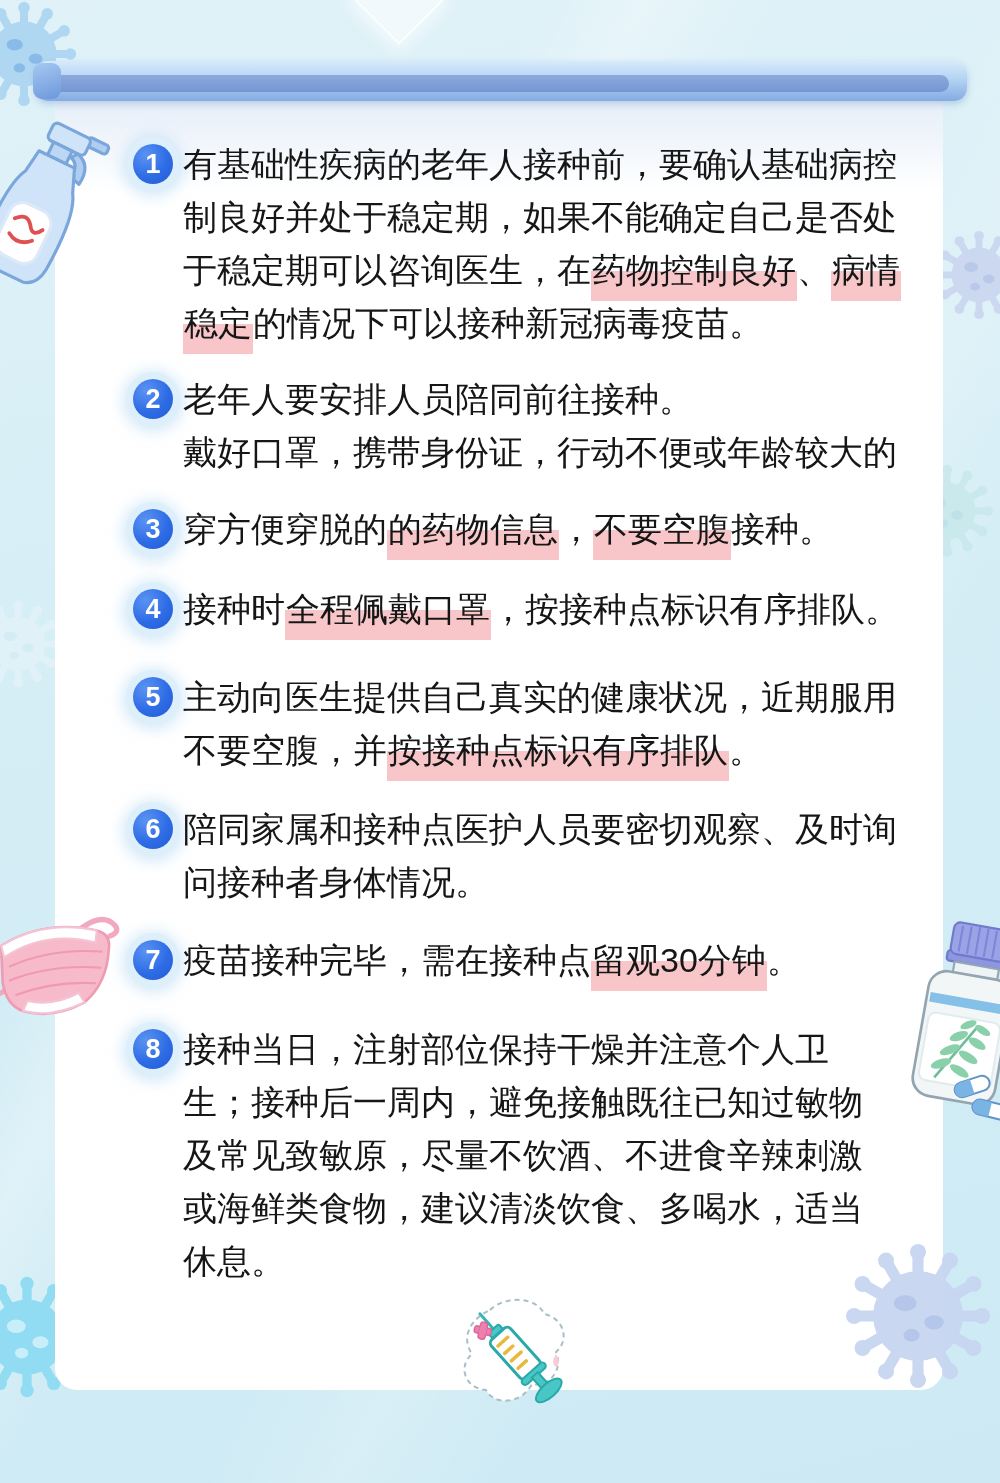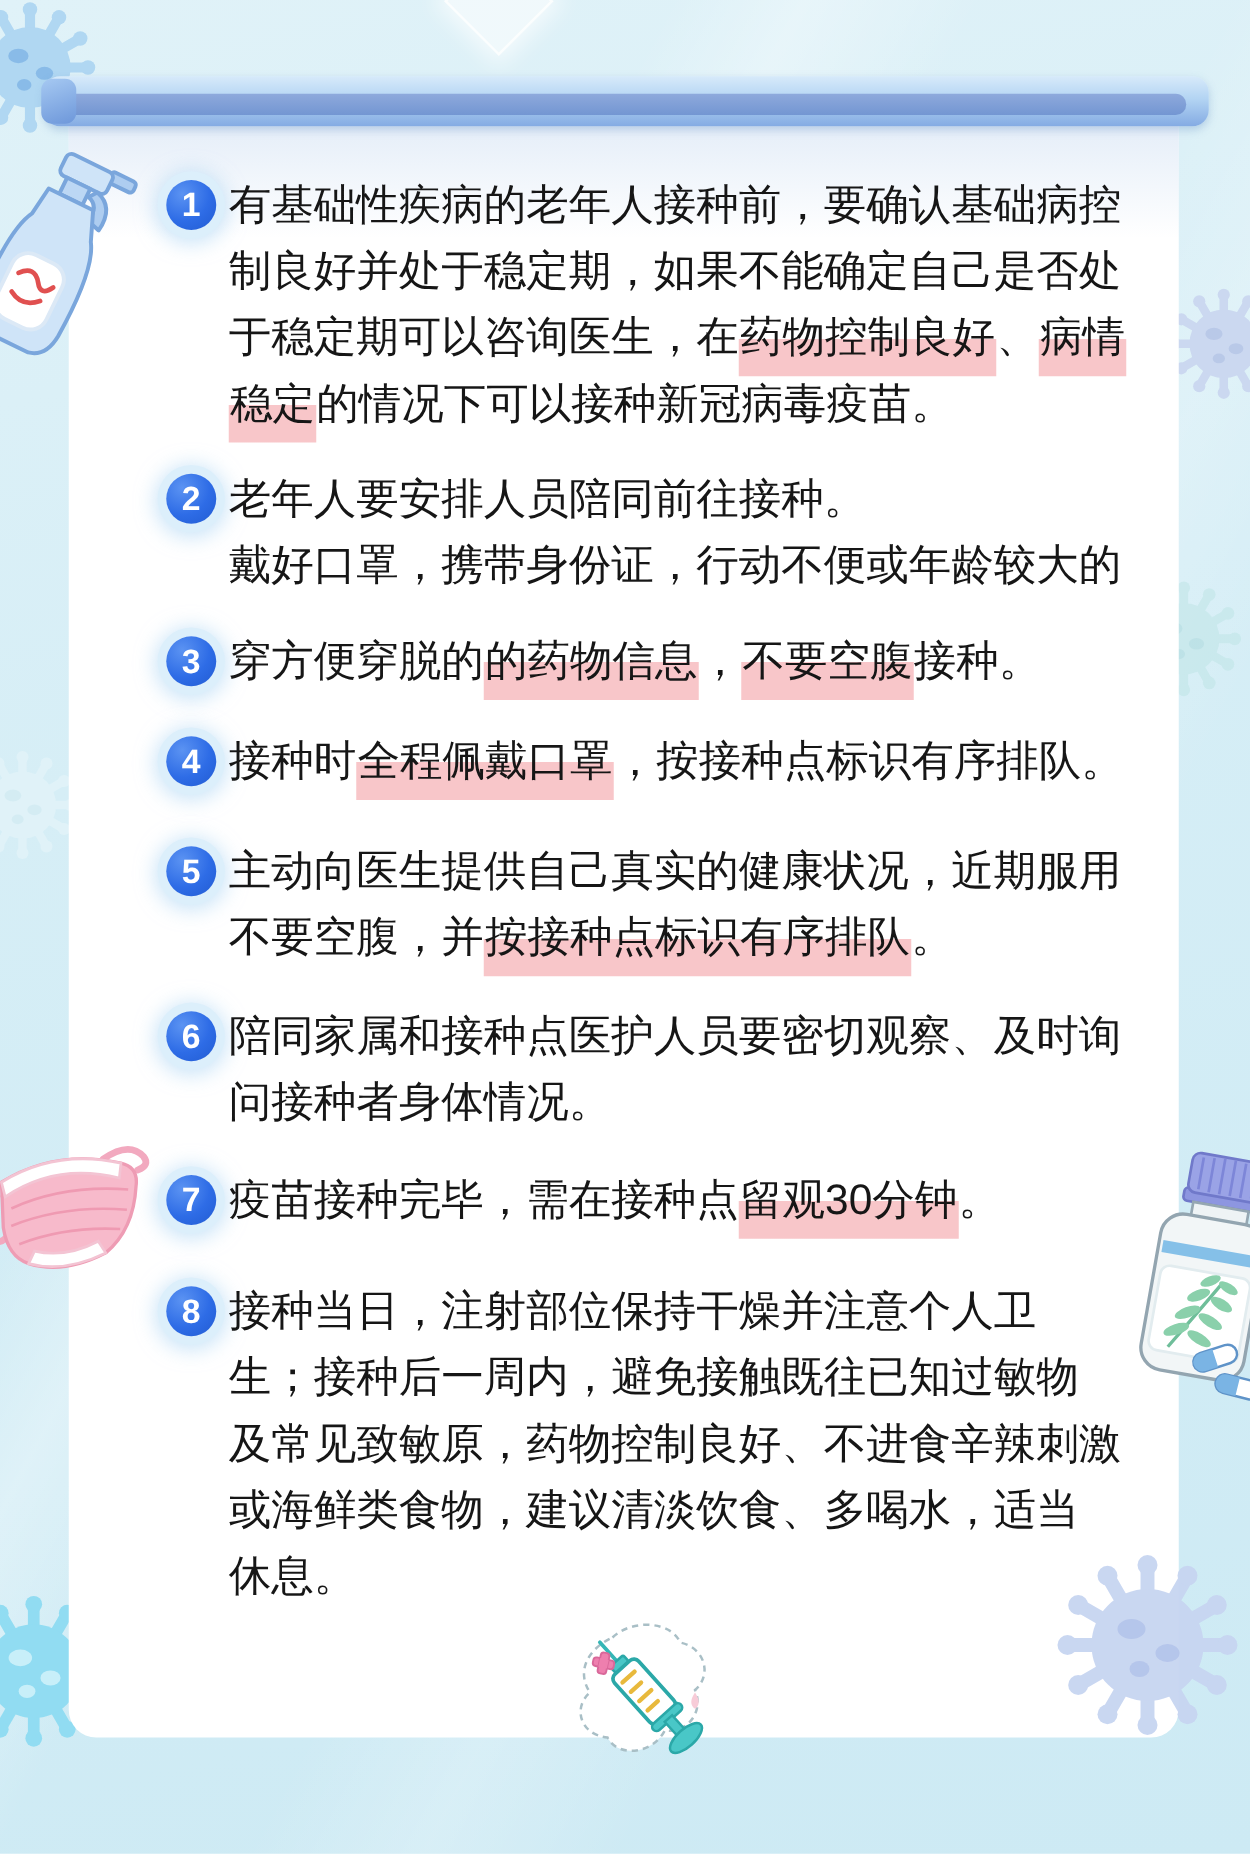--- a/index.html
+++ b/index.html
@@ -319,21 +319,21 @@
       <div class="badge">7</div>
       <div class="item-text">
         <div class="line"><span>疫苗接种完毕，需在接种点</span><span class="hl">留观30分钟</span><span>。</span></div>
       </div>
     </div>
     <div class="item-row" style="top: 1023px;">
       <div class="badge">8</div>
       <div class="item-text">
         <div class="line"><span>接种当日，注射部位保持干燥并注意个人卫</span></div>
         <div class="line"><span>生；接种后一周内，避免接触既往已知过敏物</span></div>
-        <div class="line"><span>及常见致敏原，药物控制良好、不进食辛辣刺激</span></div>
+        <div class="line"><span>及常见致敏原，尽量不饮酒、不进食辛辣刺激</span></div>
         <div class="line"><span>或海鲜类食物，建议清淡饮食、多喝水，适当</span></div>
         <div class="line"><span>休息。</span></div>
       </div>
     </div>
   </div>
 
 <div class="deco" style="left:-12px;top:116px;width:96px;height:190px;z-index:8;transform:rotate(26deg);">
   <svg width="96" height="190" viewBox="0 0 60 120">
     <g stroke="#7aa6dc" stroke-width="2" fill="#cfe4f8" stroke-linejoin="round">
       <rect x="40" y="3" width="14" height="6" rx="2" fill="#aecdf0"></rect>

